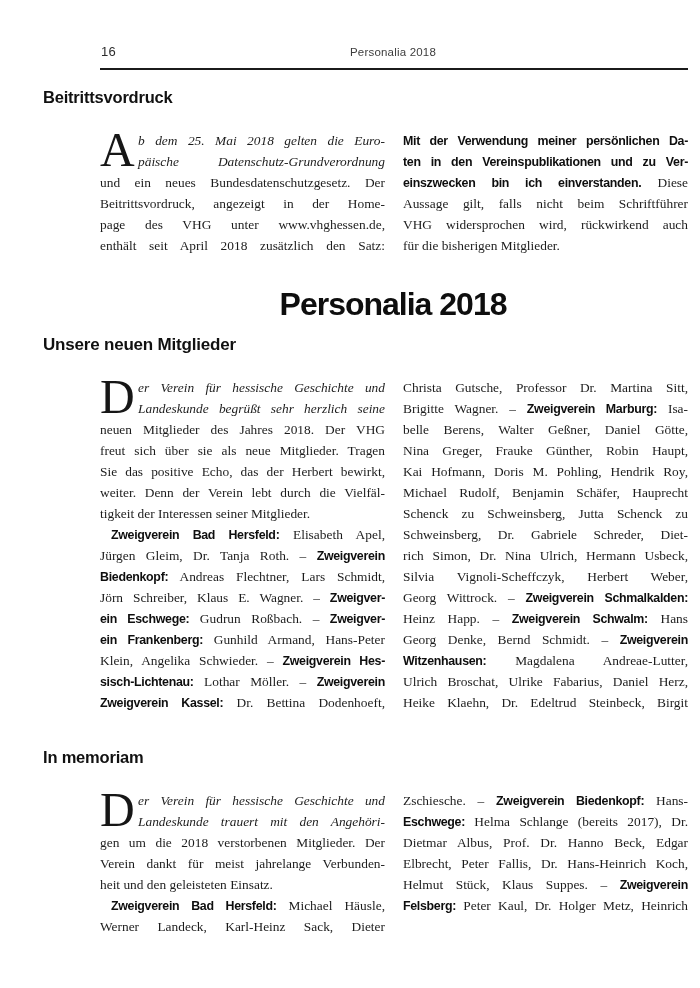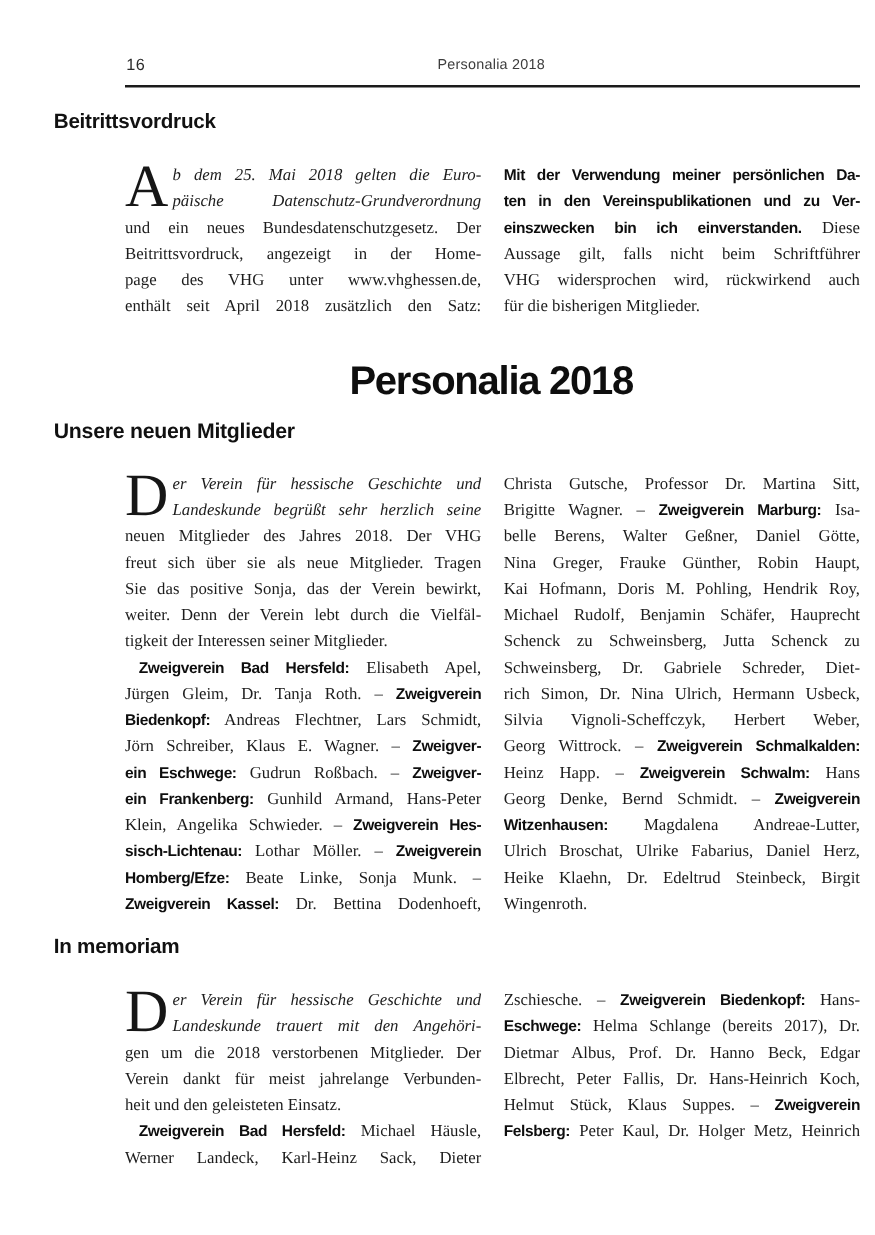--- a/index.html
+++ b/index.html
@@ -72,52 +72,50 @@
   <h1 class="main-title">Personalia 2018</h1>
 
   <h2 class="sec-h" id="h-neue">Unsere neuen Mitglieder</h2>
   <div class="cols" id="block-2">
       <div class="col">
         <span class="dropcap">D</span>
         <div class="line dcpad"><span class="sf">er Verein für hessische Geschichte und</span></div>
         <div class="line dcpad"><span class="sf">Landeskunde begrüßt sehr herzlich seine</span></div>
         <div class="line"><span class="sf">neuen Mitglieder des Jahres 2018. Der VHG</span></div>
         <div class="line"><span class="sf">freut sich über sie als neue Mitglieder. Tragen</span></div>
-        <div class="line"><span class="sf">Sie das positive Sonja, das der Verein bewirkt,</span></div>
+        <div class="line"><span class="sf">Sie das positive Echo, das der Herbert bewirkt,</span></div>
         <div class="line"><span class="sf">weiter. Denn der Verein lebt durch die Vielfäl-</span></div>
         <div class="line end"><span class="sf">tigkeit der Interessen seiner Mitglieder.</span></div>
         <div class="line ind"><span class="bs">Zweigverein Bad Hersfeld:</span><span class="sf"> Elisabeth Apel,</span></div>
         <div class="line"><span class="sf">Jürgen Gleim, Dr. Tanja Roth. – </span><span class="bs">Zweigverein</span></div>
         <div class="line"><span class="bs">Biedenkopf:</span><span class="sf"> Andreas Flechtner, Lars Schmidt,</span></div>
         <div class="line"><span class="sf">Jörn Schreiber, Klaus E. Wagner. – </span><span class="bs">Zweigver-</span></div>
         <div class="line"><span class="bs">ein Eschwege:</span><span class="sf"> Gudrun Roßbach. – </span><span class="bs">Zweigver-</span></div>
         <div class="line"><span class="bs">ein Frankenberg:</span><span class="sf"> Gunhild Armand, Hans-Peter</span></div>
         <div class="line"><span class="sf">Klein, Angelika Schwieder. – </span><span class="bs">Zweigverein Hes-</span></div>
         <div class="line"><span class="bs">sisch-Lichtenau:</span><span class="sf"> Lothar Möller. – </span><span class="bs">Zweigverein</span></div>
-        <div class="line"><span class="bs">Homberg/Efze:</span><span class="sf"> Beate Linke, Sonja Munk. –</span></div>
         <div class="line"><span class="bs">Zweigverein Kassel:</span><span class="sf"> Dr. Bettina Dodenhoeft,</span></div>
       </div>
       <div class="col">
         <div class="line"><span class="sf">Christa Gutsche, Professor Dr. Martina Sitt,</span></div>
         <div class="line"><span class="sf">Brigitte Wagner. – </span><span class="bs">Zweigverein Marburg:</span><span class="sf"> Isa-</span></div>
         <div class="line"><span class="sf">belle Berens, Walter Geßner, Daniel Götte,</span></div>
         <div class="line"><span class="sf">Nina Greger, Frauke Günther, Robin Haupt,</span></div>
         <div class="line"><span class="sf">Kai Hofmann, Doris M. Pohling, Hendrik Roy,</span></div>
         <div class="line"><span class="sf">Michael Rudolf, Benjamin Schäfer, Hauprecht</span></div>
         <div class="line"><span class="sf">Schenck zu Schweinsberg, Jutta Schenck zu</span></div>
         <div class="line"><span class="sf">Schweinsberg, Dr. Gabriele Schreder, Diet-</span></div>
         <div class="line"><span class="sf">rich Simon, Dr. Nina Ulrich, Hermann Usbeck,</span></div>
         <div class="line"><span class="sf">Silvia Vignoli-Scheffczyk, Herbert Weber,</span></div>
         <div class="line"><span class="sf">Georg Wittrock. – </span><span class="bs">Zweigverein Schmalkalden:</span></div>
         <div class="line"><span class="sf">Heinz Happ. – </span><span class="bs">Zweigverein Schwalm:</span><span class="sf"> Hans</span></div>
         <div class="line"><span class="sf">Georg Denke, Bernd Schmidt. – </span><span class="bs">Zweigverein</span></div>
         <div class="line"><span class="bs">Witzenhausen:</span><span class="sf"> Magdalena Andreae-Lutter,</span></div>
         <div class="line"><span class="sf">Ulrich Broschat, Ulrike Fabarius, Daniel Herz,</span></div>
         <div class="line"><span class="sf">Heike Klaehn, Dr. Edeltrud Steinbeck, Birgit</span></div>
-        <div class="line end"><span class="sf">Wingenroth.</span></div>
       </div>
     </div>
 
   <h2 class="sec-h" id="h-memoriam">In memoriam</h2>
   <div class="cols" id="block-3">
       <div class="col">
         <span class="dropcap">D</span>
         <div class="line dcpad"><span class="sf">er Verein für hessische Geschichte und</span></div>
         <div class="line dcpad"><span class="sf">Landeskunde trauert mit den Angehöri-</span></div>
         <div class="line"><span class="sf">gen um die 2018 verstorbenen Mitglieder. Der</span></div>

